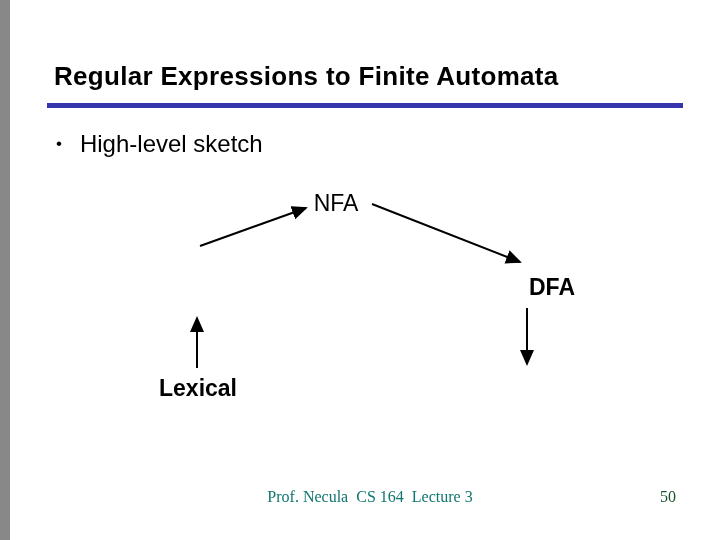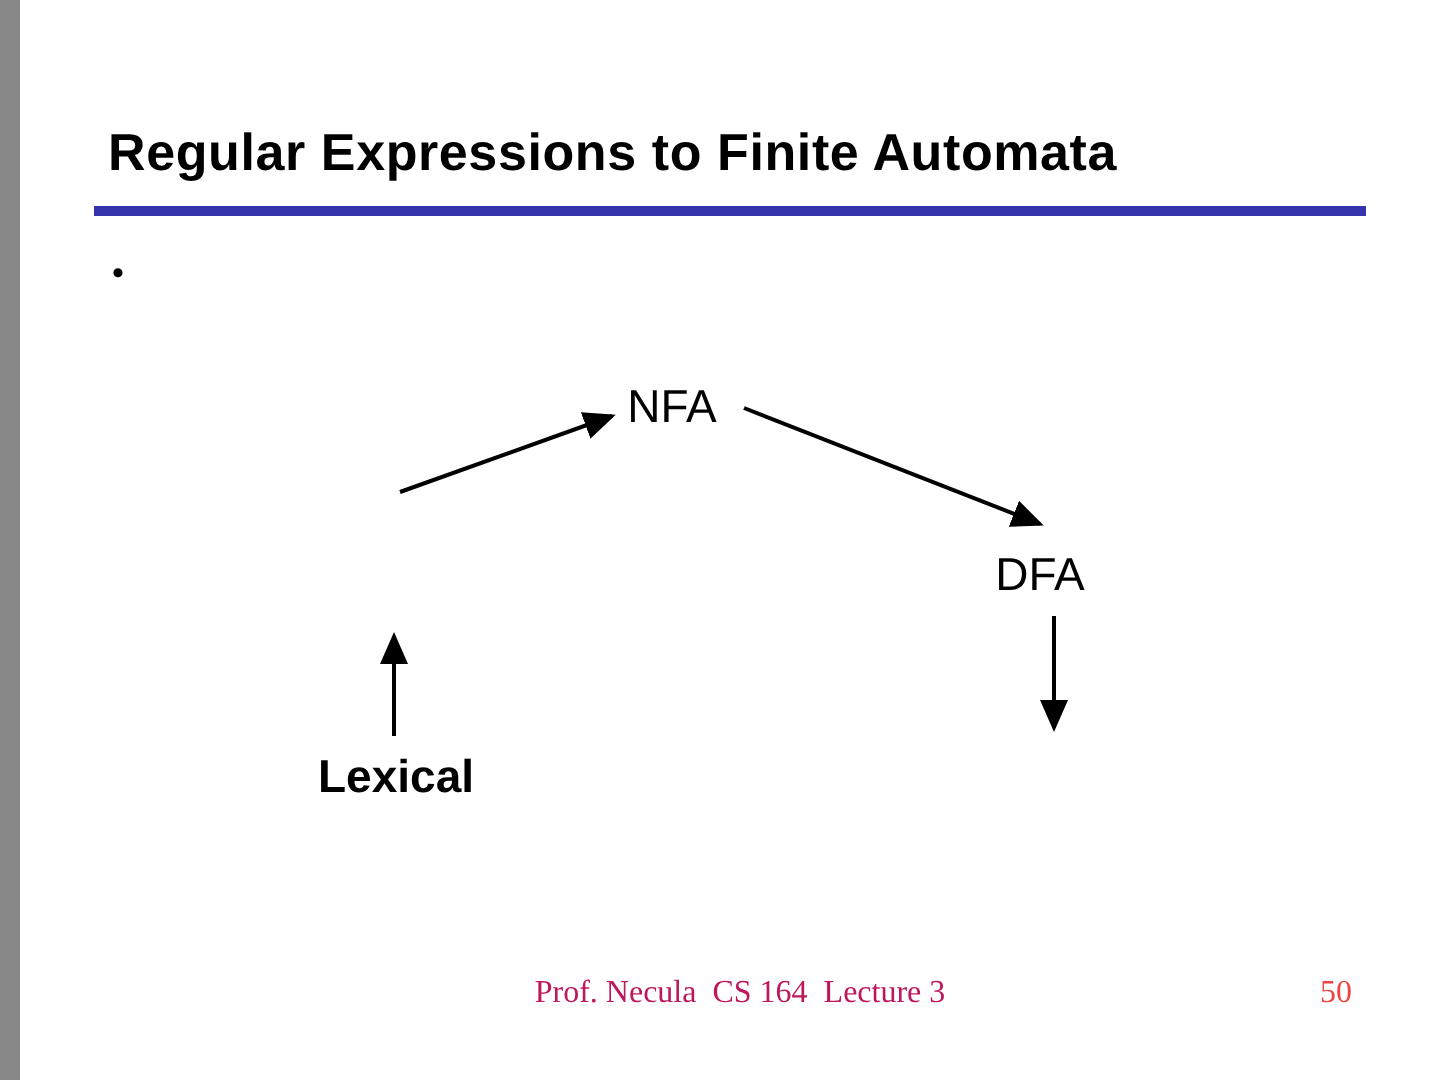--- a/index.html
+++ b/index.html
@@ -27,46 +27,47 @@
     font-size:24px;
   }
   .bullet-marker{font-size:17px;transform:translateY(-3px);}
   .node{
     position:absolute;transform:translateX(-50%);
     text-align:center;font-size:23px;line-height:29px;
     white-space:nowrap;
   }
   .node-nfa{left:326px;top:189px;}
   .node-regex{left:187px;top:251px;}
-  .node-dfa{left:510px;top:273px;}
+  .node-dfa{left:542px;top:273px;font-weight:bold;}
   .node-lex{left:188px;top:374px;font-weight:bold;}
   .node-table{left:518px;top:380px;}
   .arrows{position:absolute;left:0;top:0;width:720px;height:540px;pointer-events:none;}
   .footer-credit{
     position:absolute;left:50%;top:488px;transform:translateX(-50%);
     font-family:"Liberation Serif","DejaVu Serif",serif;
-    font-size:16px;color:#be185d;white-space:pre;
+    font-size:16px;color:#0f766e;white-space:pre;
   }
   .footer-page{
     position:absolute;right:54px;top:488px;
     font-family:"Liberation Serif","DejaVu Serif",serif;
-    font-size:16px;color:#ef4444;
+    font-size:16px;color:#14532d;
   }
 </style>
 </head>
 <body>
 
 <div class="slide" style="color: rgb(0, 0, 0); margin-left: 10px;">
 
   <div class="title">Regular Expressions to Finite Automata</div>
 
   <div class="rule" style="background: rgb(53, 52, 172);"></div>
 
   <div class="bullet-row">
     <span class="bullet-marker">•</span>
+    <span>High-level sketch</span>
   </div>
 
   <div class="node node-nfa">NFA</div>
 
   <div class="node node-regex">
   </div>
 
   <div class="node node-dfa">DFA</div>
 
   <div class="node node-lex">

